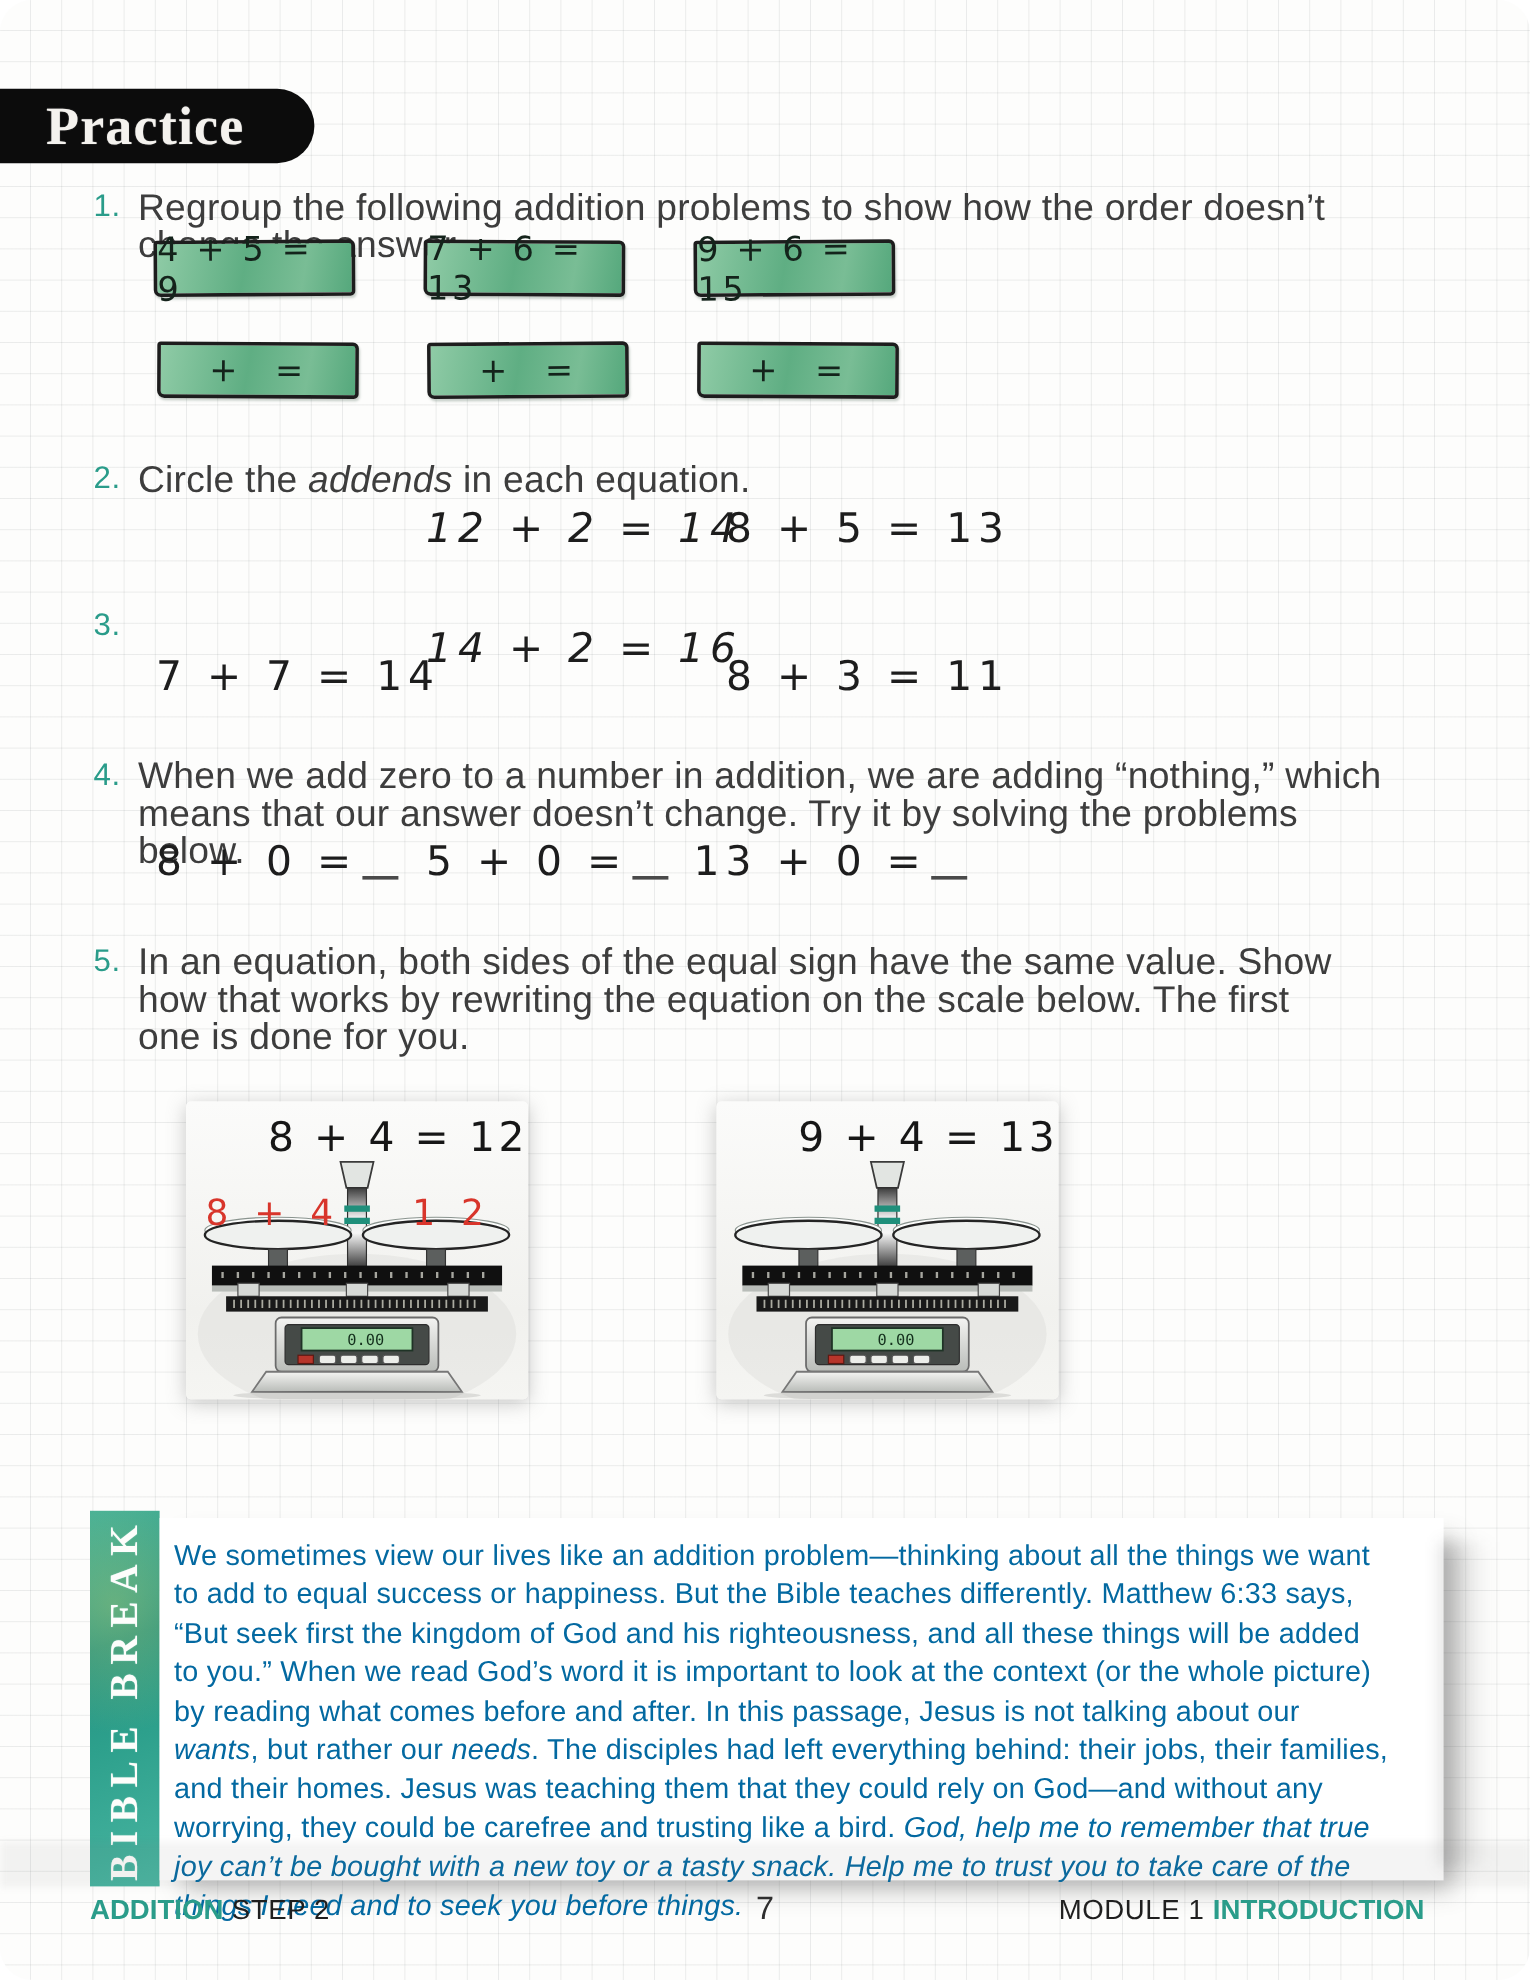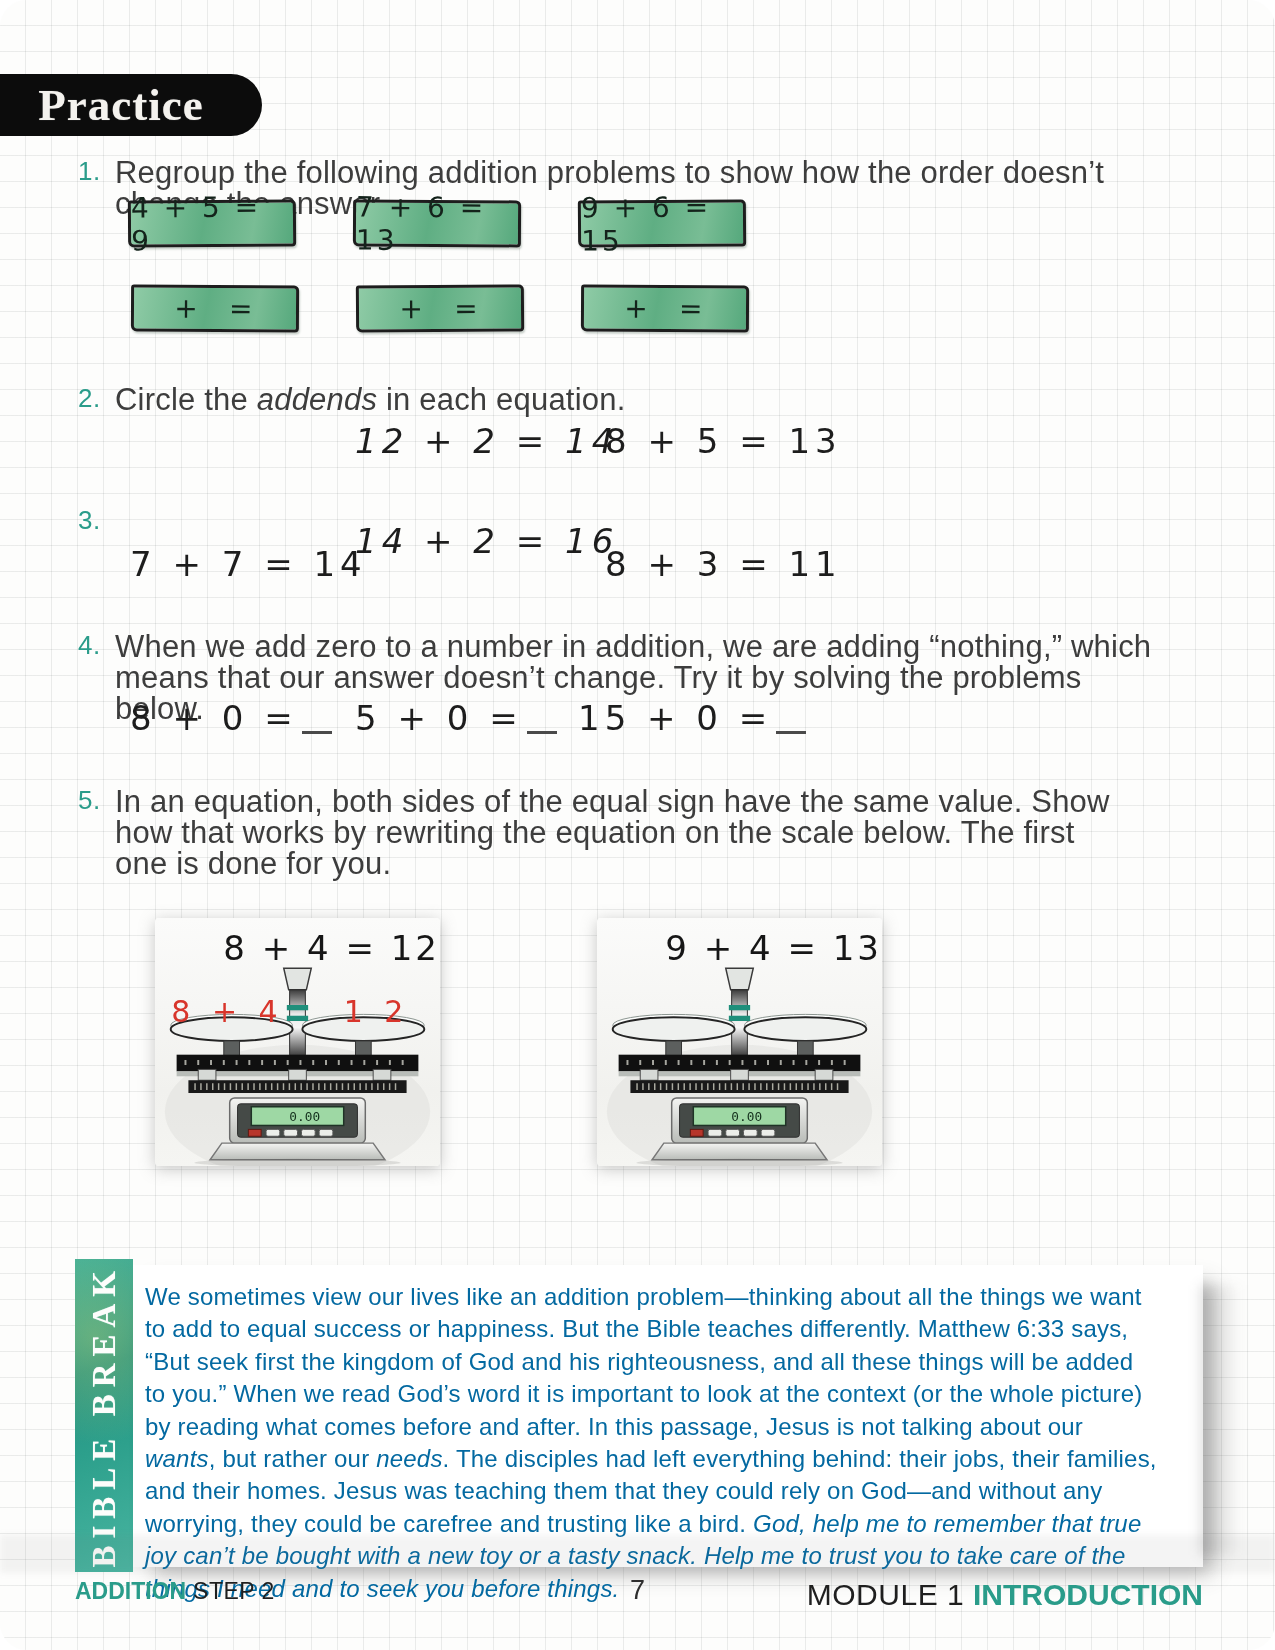--- a/index.html
+++ b/index.html
@@ -85,21 +85,21 @@
     position:absolute;left:133px;top:1265px;width:1070px;height:302px;
     background:#ffffff;box-shadow:14px 12px 20px -6px rgba(90,90,90,0.45);
     box-sizing:border-box;padding:16px 44px 0 12px;
   }
   .bb-text{font-size:24px;line-height:32.4px;color:#0369a1;letter-spacing:0.2px;}
   .bb-text em{font-style:italic;}
   
   .foot-left{position:absolute;left:75px;top:1578px;font-size:23px;color:#1f1f1f;letter-spacing:0.5px;}
   .foot-left b,.foot-right b{color:#2a9c8a;font-weight:700;letter-spacing:0;}
   .foot-center{position:absolute;left:0;right:0;top:1575px;text-align:center;font-size:27px;color:#2e2e2e;}
-  .foot-right{position:absolute;right:72px;top:1578px;font-size:30px;color:#1f1f1f;letter-spacing:0.5px;}
+  .foot-right{position:absolute;right:88px;top:1578px;font-size:23px;color:#1f1f1f;letter-spacing:0.5px;}
   
   .smudge-right{position:absolute;left:1200px;top:1285px;width:44px;height:270px;
     background:linear-gradient(to right, rgba(40,40,40,0.16), rgba(40,40,40,0));filter:blur(6px);}
   .smudge-wide{position:absolute;left:0;top:1535px;width:100%;height:38px;
     background:rgba(120,120,120,0.08);filter:blur(3px);}
 </style>
 </head>
 <body>
 
 <div class="page">
@@ -150,21 +150,21 @@
 
   <div class="pnum" style="left:78px;top:505px;">3.</div>
   <div class="eq" style="left:130px;top:544px;">7 + 7 = 14</div>
   <div class="eq" style="left:355px;top:521px;font-style:italic;">14 + 2 = 16</div>
   <div class="eq" style="left:605px;top:544px;">8 + 3 = 11</div>
 
   <div class="pnum" style="left:78px;top:630px;">4.</div>
   <div class="ptext" style="left:115px;top:631px;width:1062px;">When we add zero to a number in addition, we are adding “nothing,” which means that our answer doesn’t change. Try it by solving the problems below.</div>
   <div class="eq" style="left:130px;top:698px;"><span>8 + 0 =</span><span class="blank"></span></div>
   <div class="eq" style="left:355px;top:698px;"><span>5 + 0 =</span><span class="blank"></span></div>
-  <div class="eq" style="left:578px;top:698px;"><span>15 + 0 =</span><span class="blank"></span></div>
+  <div class="eq" style="left:578px;top:698px;"><span>13 + 0 =</span><span class="blank"></span></div>
 
   <div class="pnum" style="left:78px;top:785px;">5.</div>
   <div class="ptext" style="left:115px;top:786px;width:1000px;">In an equation, both sides of the equal sign have the same value. Show how that works by rewriting the equation on the scale below. The first one is done for you.</div>
 
   <div class="card" style="left:155px;">
     <div class="head">8 + 4 = 12</div>
     <svg width="285" height="202" viewBox="0 0 290 205">
       <defs>
         <linearGradient id="postG1" x1="0" y1="0" x2="0" y2="1">
           <stop offset="0" stop-color="#3c3c3c"></stop>

